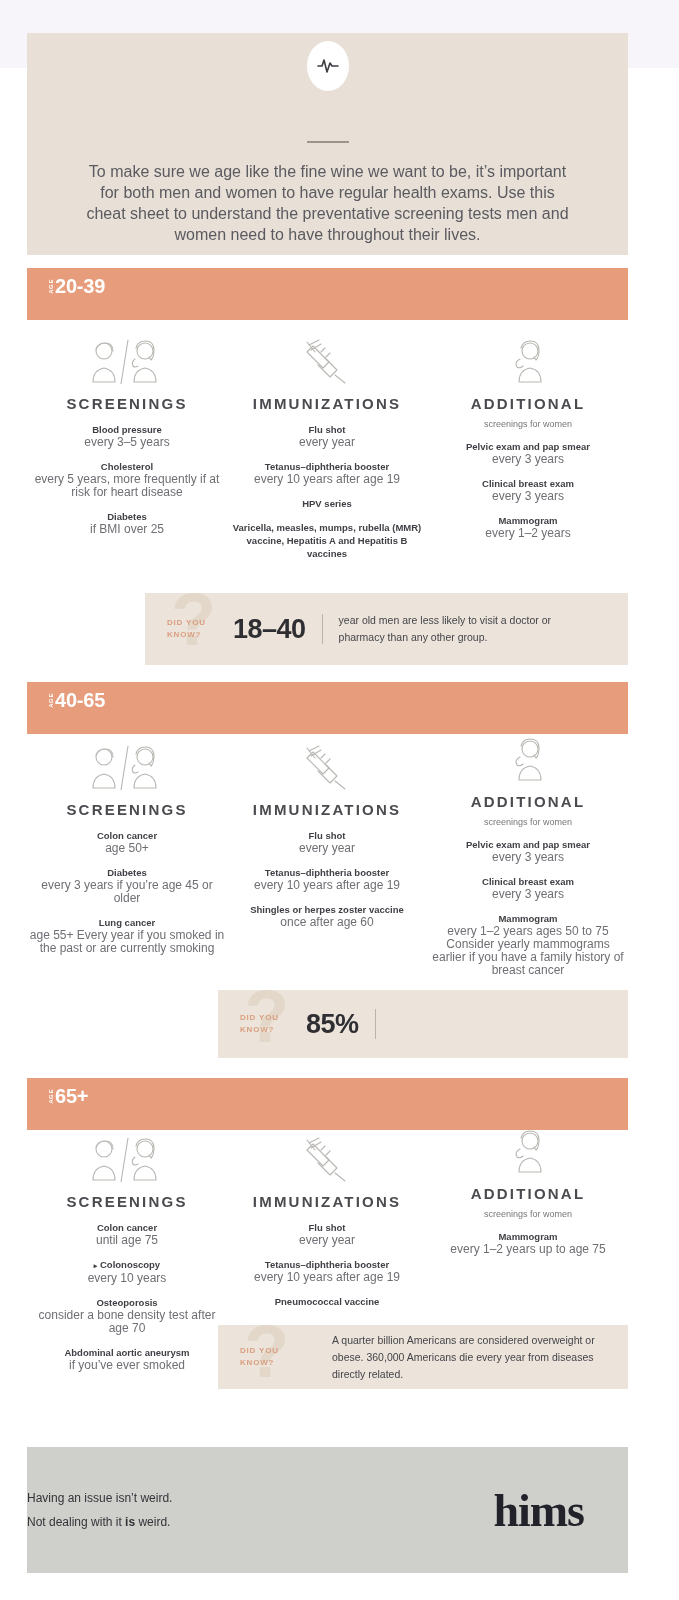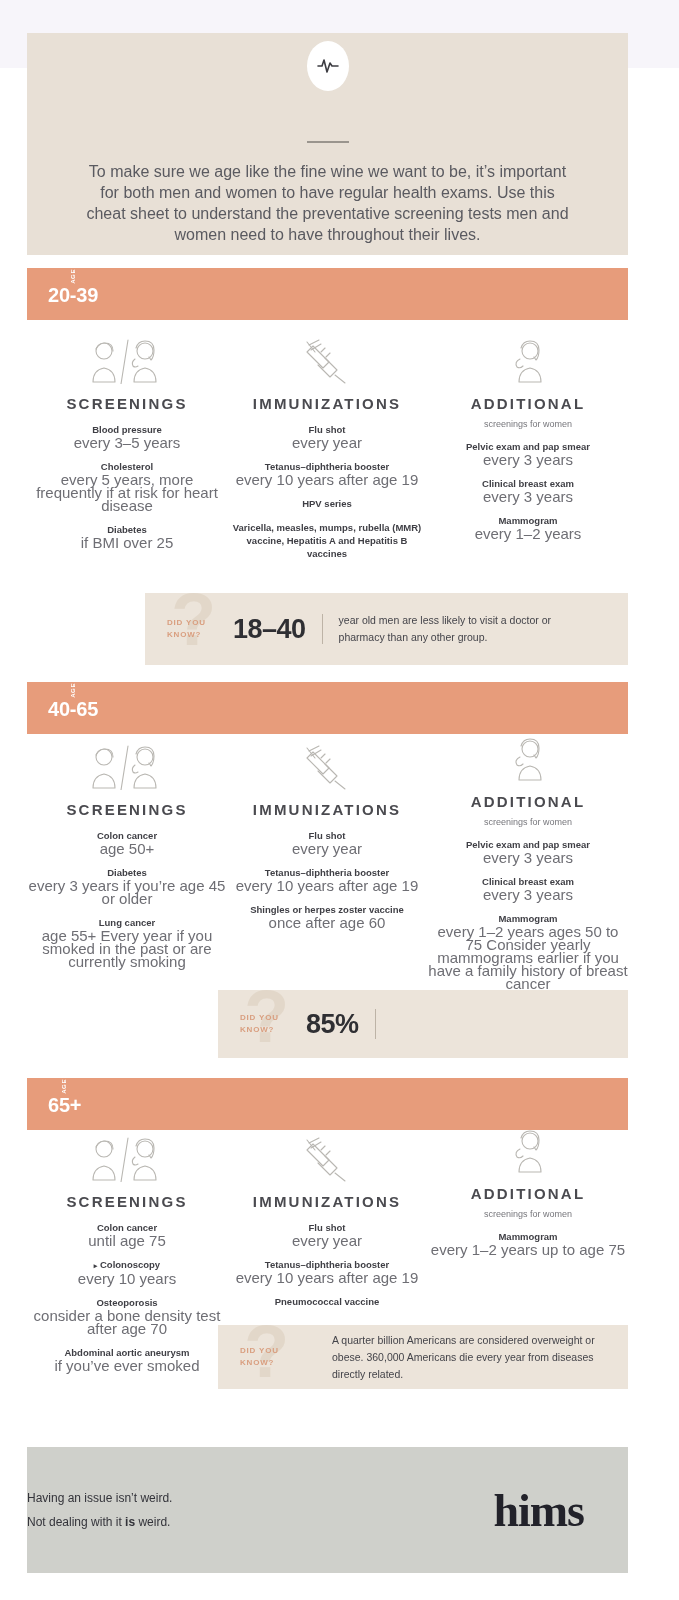--- a/index.html
+++ b/index.html
@@ -37,40 +37,40 @@
   .hero-sub {
     position:absolute; left:54px; top:128px; width:493px;
     text-align:center; font-size:16px; line-height:21px; color:#5a5a60;
   }
 
   
   .band {
     position:absolute; left:27px; width:601px; height:52px;
     background:#e79c7b;
   }
-  .band-inner { position:absolute; left:21px; top:0; height:36px; display:flex; align-items:center;flex-direction:column; }
+  .band-inner { position:absolute; left:21px; top:0; height:36px; display:flex; align-items:center; }
   .band-age-vert {
     font-size:6px; font-weight:bold; letter-spacing:0.6px; color:#fff;
     writing-mode:vertical-rl; transform:rotate(180deg);
     line-height:6px; margin-right:1px; padding-bottom:1px;
   }
   .band-range { font-size:20px; font-weight:bold; color:#fff; letter-spacing:-0.2px; }
 
   
   .cols { position:absolute; left:27px; width:601px; }
   .col { position:absolute; width:200px; text-align:center; }
   .col-icon { height:46px; display:flex; align-items:flex-end; justify-content:center; }
   .col-head {
     font-size:15px; font-weight:bold; letter-spacing:2.2px;
     color:#4a4a4f; margin-top:11px;
   }
   .col-sub { font-size:9px; color:#77777c; margin-top:7px; }
   .entry { margin-top:11px; }
   .entry-title { font-size:9.5px; font-weight:bold; color:#3f3f45; line-height:13px; }
-  .entry-desc { font-size:15px; color:#6e6e74; line-height:13px; }
+  .entry-desc { font-size:12px; color:#6e6e74; line-height:13px; }
   .bullet-mark { font-size:7px; color:#3f3f45; }
 
   
   .fact {
     position:absolute; background:#ece4da; display:flex; align-items:center;
   }
   .fact-q {
     position:absolute; left:26px; top:-10px;
     font-size:74px; font-weight:bold; color:#e2d7c9; line-height:74px;
     user-select:none;

